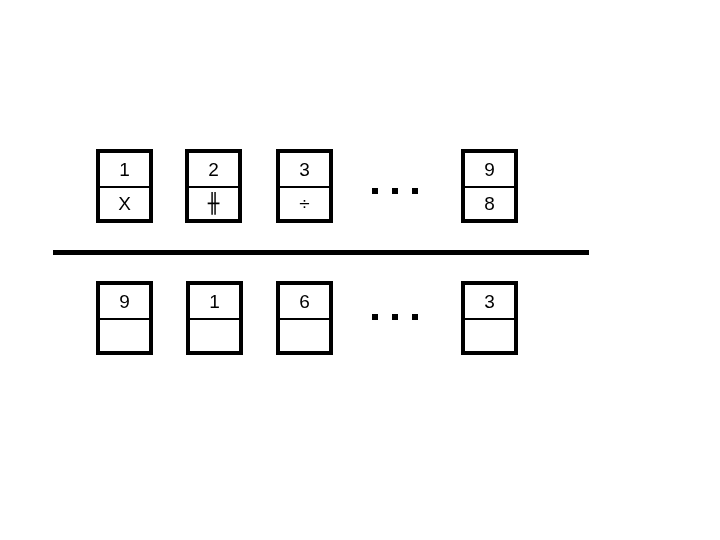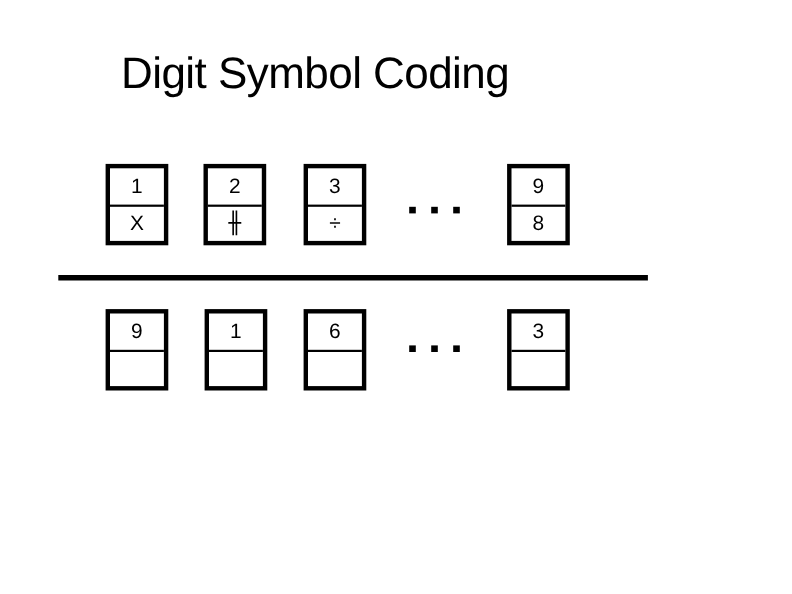--- a/index.html
+++ b/index.html
@@ -90,21 +90,20 @@
     width: 536px;
     height: 5px;
     background: #000000;
   }
 </style>
 </head>
 <body>
 
 <div class="slide">
 
-  <div class="title">Digit Symbol Coding</div>
 
   <div class="cbox b11">
     <div class="cell-top">1</div>
     <div class="cell-bot sym-x">X</div>
   </div>
 
   <div class="cbox b12">
     <div class="cell-top">2</div>
     <div class="cell-bot sym-gate">╫</div>
   </div>

